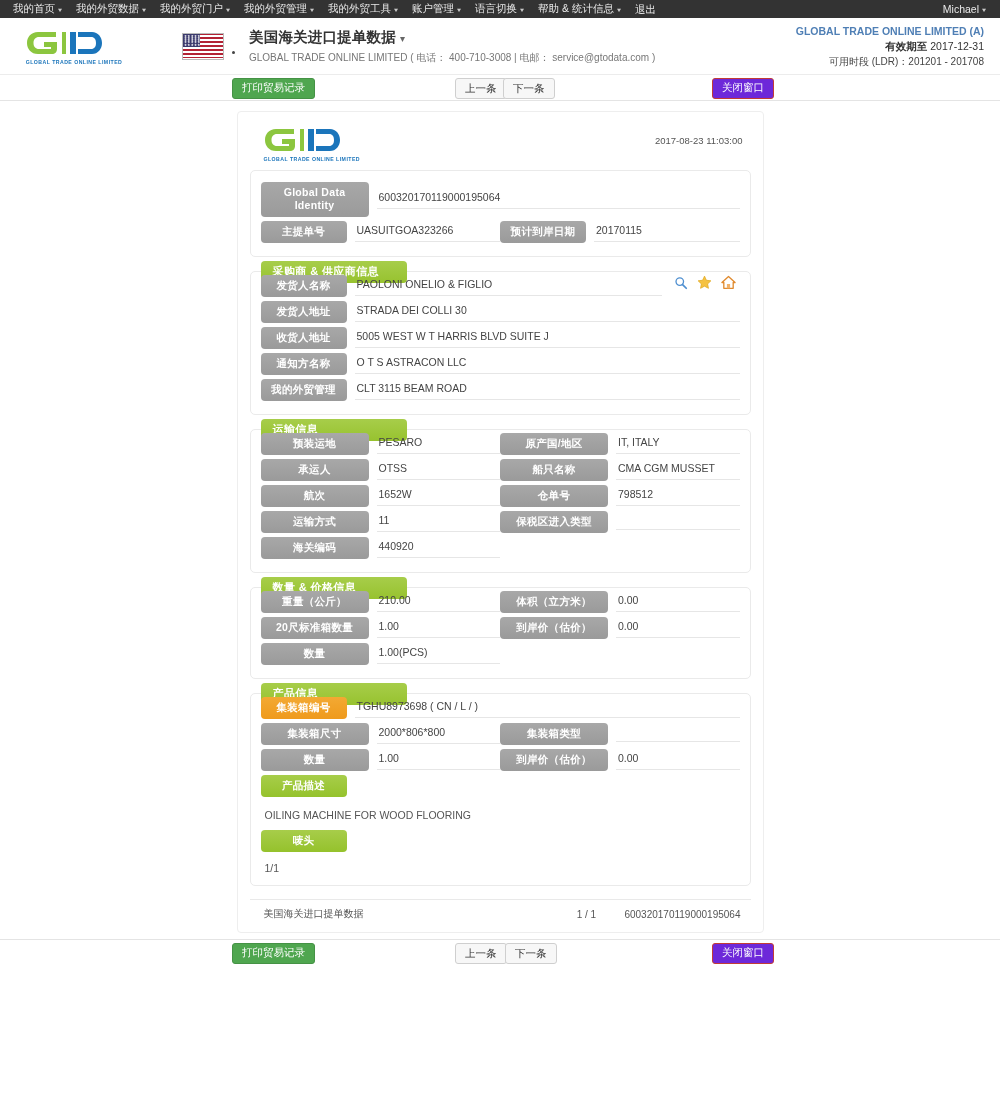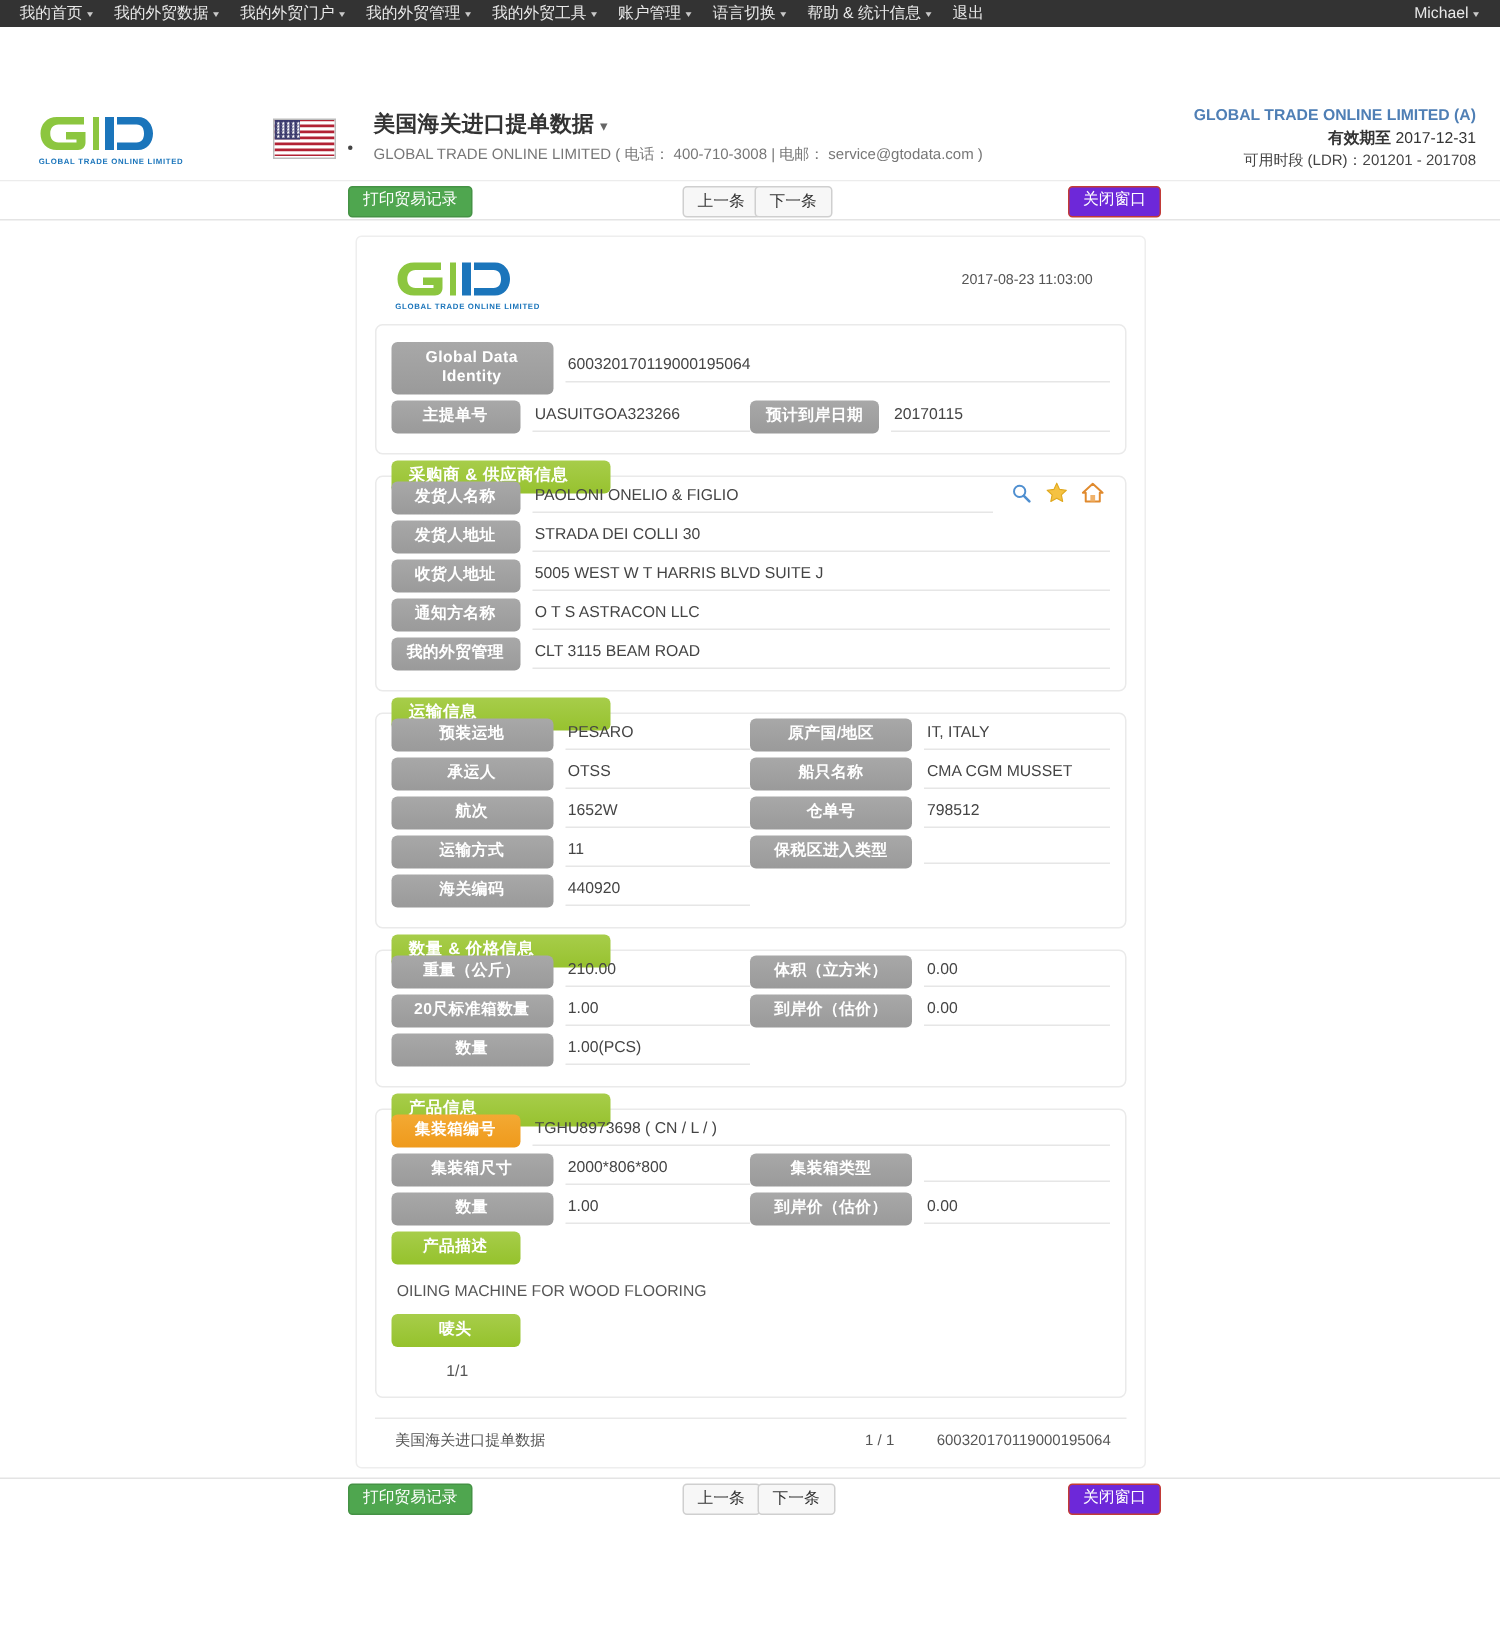--- a/index.html
+++ b/index.html
@@ -47,21 +47,20 @@
 
   
   .header {
     height: 57px;
     background: #fff;
     position: relative;
     display: flex;
     align-items: center;
     padding: 0 14px;
     border-bottom: 1px solid #ececec;
-    margin-top: 46px;
   }
   .logo-wrap { width: 120px; display: flex; flex-direction: column; align-items: center; }
   .logo-mark { display:block; }
   .logo-sub {
     font-size: 5.2px;
     letter-spacing: .45px;
     color: #1b75bb;
     font-weight: bold;
     margin-top: 1px;
     white-space: nowrap;
@@ -139,21 +138,21 @@
     background: #fff;
     border: 1px solid #eeeeee;
     border-radius: 4px;
     padding: 10px 12px 8px 12px;
   }
   .doc-head {
     display: flex; align-items: flex-start; justify-content: space-between;
     padding: 3px 2px 8px 14px;
   }
   .doc-logo { display:flex; flex-direction: column; align-items:center; }
-  .doc-ts { font-size: 9.5px; color: #555; margin-top: 10px; margin-right: 20px; }
+  .doc-ts { font-size: 9.5px; color: #555; margin-top: 10px; margin-right: 6px; }
 
   .panel {
     border: 1px solid #eaeaea;
     border-radius: 5px;
     margin-bottom: 13px;
     padding: 8px 10px 9px 10px;
     position: relative;
     background: #fff;
   }
   .panel.with-head { margin-top: 14px; padding-top: 0; }
@@ -209,21 +208,21 @@
   .icons {
     display: flex; align-items: center; gap: 9px;
     position: absolute; right: 4px; top: 0;
   }
   .icons svg { display: block; cursor: pointer; }
 
   .free-text {
     font-size: 10.5px; color: #555;
     padding: 7px 2px 5px 4px; line-height: 14px;
   }
-  .page-mark { font-size: 10.5px; color: #555; padding: 6px 2px 2px 4px; margin-left: 33px; }
+  .page-mark { font-size: 10.5px; color: #555; padding: 6px 2px 2px 4px; }
 
   .doc-foot {
     display: flex; align-items: center;
     border-top: 1px solid #e9e9e9;
     margin-top: 4px;
     padding: 7px 6px 3px 14px;
     font-size: 10px; color: #555;
   }
   .doc-foot .f1 { width: 300px; }
   .doc-foot .f2 { width: 80px; text-align:center; }

